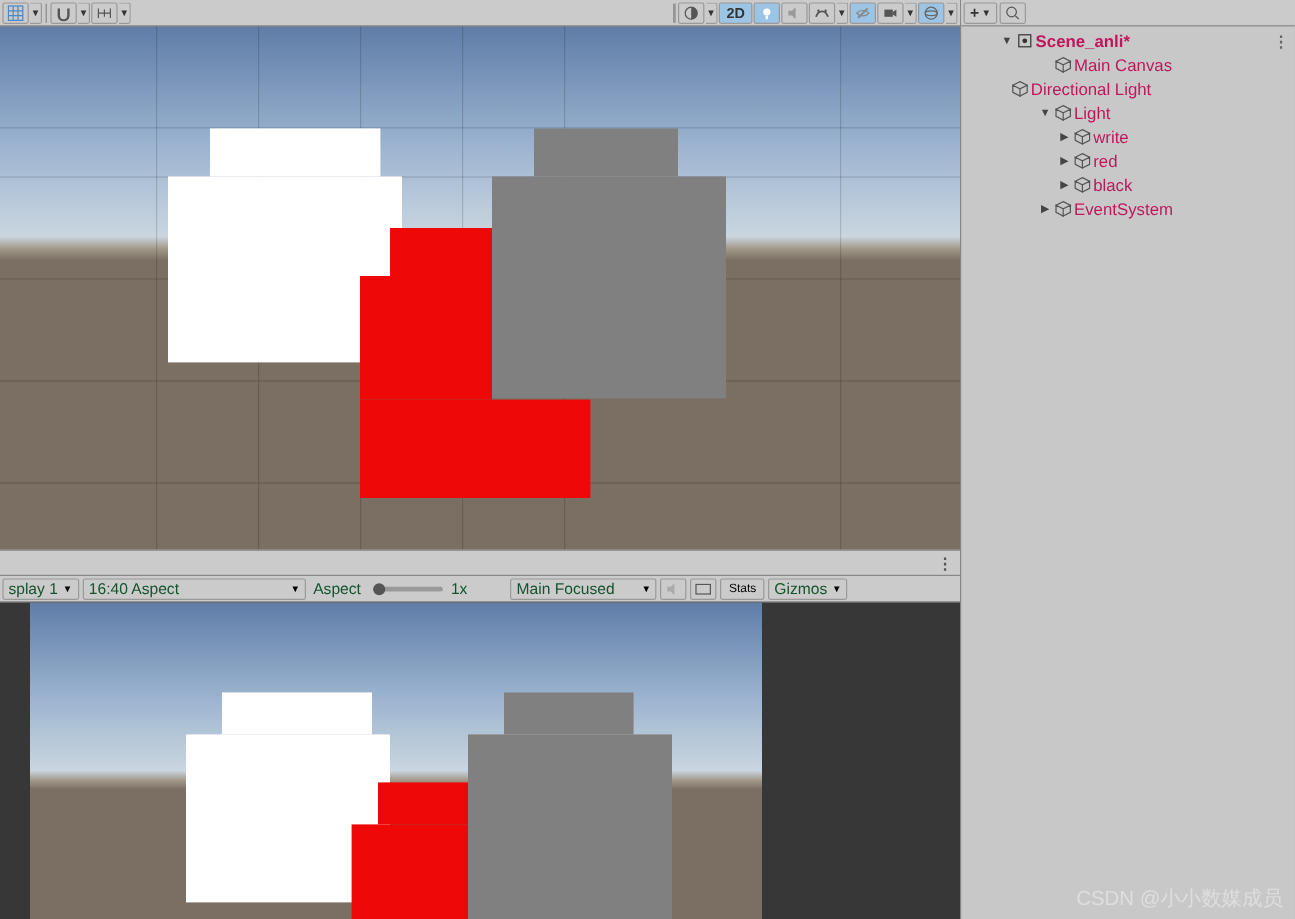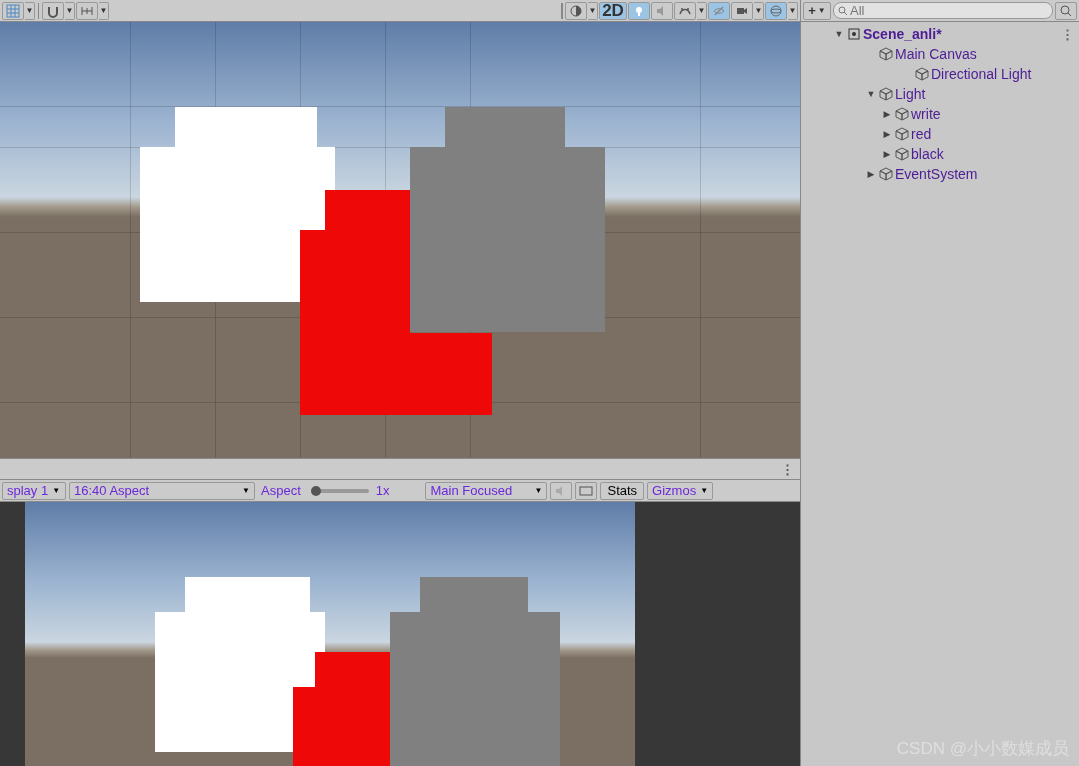--- a/index.html
+++ b/index.html
@@ -6,21 +6,21 @@
   body { width: 1079px; height: 766px; background: #bcbcbc; overflow: hidden; position: relative; }
   .main-area { position: absolute; left: 0; top: 0; width: 800px; height: 766px; display: flex; flex-direction: column; }
   .hierarchy-area { position: absolute; left: 800px; top: 0; width: 279px; height: 766px; background: #c8c8c8; border-left: 1px solid #888; }
 
   
   .scene-toolbar { height: 22px; background: #cbcbcb; border-bottom: 1px solid #888; display: flex; align-items: center; padding: 0 2px; gap: 1px; }
   .tb-left { display:flex; gap:1px; align-items:center; }
   .tb-right { display:flex; gap:1px; align-items:center; margin-left:auto; }
   .tb-btn { width:22px; height:18px; background:#cbcbcb; border:1px solid #999; display:flex; align-items:center; justify-content:center; cursor:pointer; color:#333; border-radius:2px; }
   .tb-btn.active { background:#9cc4e4; }
-  .tb-btn.txt { width:28px; font-size:17px; font-weight:bold; }
+  .tb-btn.txt { width:28px; font-size:12px; font-weight:bold; }
   .drop { width:10px; height:18px; border:1px solid #999; border-left:none; display:flex; align-items:center; justify-content:center; font-size:8px; color:#333; border-radius:0 2px 2px 0; cursor:pointer; }
   .sep { width:1px; height:16px; background:#888; margin:0 2px; }
   .pill-divider { width:2px; height:16px; border-left:1px solid #888; border-right:1px solid #888; margin:0 1px; }
 
   
   .scene-view { position:relative; flex: 0 0 436px; background:#7a6f62; overflow:hidden; }
   .sky { position:absolute; left:0; right:0; top:0; height:250px; background: linear-gradient(#5f7da8 0%, #9cb4d0 40%, #cad6e0 70%, #a49a8c 74%, #7a6f62 78%); }
   .grid-line { position:absolute; background:rgba(0,0,0,0.15); }
 
   
@@ -29,39 +29,39 @@
   .sh-white .sh-step { background:#fff; }
   .sh-red .sh-step { background:#ef0808; }
   .sh-gray .sh-step { background:#808080; }
 
   
   .game-bar-top { height:22px; background:#cbcbcb; border-top:1px solid #888; border-bottom:1px solid #888; display:flex; align-items:center; justify-content:flex-end; padding:0 4px; }
   .dots { letter-spacing:2px; color:#555; cursor:pointer; font-weight:bold; }
   .game-toolbar { height:22px; background:#cbcbcb; border-bottom:1px solid #888; display:flex; align-items:center; padding:0 2px; gap:3px; }
   .gt-drop { height:18px; background:#cbcbcb; border:1px solid #999; display:flex; align-items:center; padding:0 4px; gap:4px; cursor:pointer; border-radius:2px; }
   .gt-drop .arr { font-size:8px; }
-  .gt-label { font-size:13px; color:#6d28d9; }
+  .gt-label { font-size:13px; color:#14532d; }
   .slider { width:58px; height:4px; background:#999; border-radius:2px; position:relative; margin:0 4px; }
   .slider .knob { width:10px; height:10px; border-radius:50%; background:#555; position:absolute; left:0; top:-3px; }
-  .gt-btn { height:18px; padding:0 6px; border:1px solid #999; display:flex; align-items:center; justify-content:center; cursor:pointer; border-radius:2px; font-size:13px; background:#cbcbcb; }
+  .gt-btn { height:18px; padding:0 6px; border:1px solid #999; display:flex; align-items:center; justify-content:center; cursor:pointer; border-radius:2px; font-size:10px; background:#cbcbcb; }
   .gt-btn.icon { width:22px; padding:0; color:#777; }
 
   .game-view { flex:1; background:#373737; position:relative; overflow:hidden; }
   .gv-inner { position:absolute; left:25px; right:165px; top:0; bottom:0; background:#7a6f62; }
   .gv-inner .sky2 { position:absolute; left:0; right:0; top:0; height:200px; background:linear-gradient(#5f7da8 0%, #9cb4d0 40%, #cad6e0 70%, #a49a8c 74%, #7a6f62 78%); }
 
   
   .hier-toolbar { height:22px; background:#cbcbcb; border-bottom:1px solid #888; display:flex; align-items:center; gap:2px; padding:0 2px; }
   .search { flex:1; display:flex; align-items:center; height:17px; background:#e2e2e2; border:1px solid #999; border-radius:8px; padding:0 4px; font-size:11px; color:#777; }
   .search svg { margin-right:2px; }
   .hier-body { padding:2px 0; }
   .hier-row { display:flex; align-items:center; height:20px; padding-right:4px; cursor:pointer; gap:2px; }
   .hier-row.scene { font-weight:bold; }
   .expander { width:12px; display:flex; justify-content:center; font-size:9px; color:#444; }
-  .obj-label { font-size:14px; color:#4c1d95; }
+  .obj-label { font-size:14px; color:#be185d; }
   .ico { width:14px; height:14px; display:flex; align-items:center; justify-content:center; }
   .dots-col { margin-left:auto; color:#666; font-weight:bold; letter-spacing:1px; cursor:pointer; }
 
   .watermark { position:absolute; right:10px; bottom:6px; color:rgba(230,230,230,0.75); font-size:17px; font-family:"Microsoft YaHei",Arial; pointer-events:none; }
 </style>
 </head>
 <body>
 
 <div class="main-area">
 
@@ -239,27 +239,20 @@
     </div>
   </div>
 </div>
 
 <div class="hierarchy-area">
   <div class="hier-toolbar">
     <div class="tb-btn" style="width:28px;font-weight:bold">
         <span>+</span>
         <span style="font-size:8px;margin-left:2px">▼</span>
       </div>
-    <div class="search">
-      <svg width="10" height="10">
-          <circle cx="4" cy="4" r="3" fill="none" stroke="#777"></circle>
-          <line x1="6" y1="6" x2="9" y2="9" stroke="#777"></line>
-        </svg>
-      <span>All</span>
-    </div>
     <div class="tb-btn">
         <svg width="12" height="12">
           <circle cx="5" cy="5" r="4" fill="none" stroke="#555"></circle>
           <line x1="8" y1="8" x2="11" y2="11" stroke="#555"></line>
         </svg>
       </div>
   </div>
   <div class="hier-body">
     <div class="hier-row scene" style="padding-left:32px">
       <span class="expander">▼</span>
@@ -275,21 +268,21 @@
     <div id="hier-items">
         <div class="hier-row" style="padding-left: 64px;">
           <span class="expander"></span>
           <span class="ico">
             <svg width="14" height="14">
               <path d="M7 1 L13 4 L7 7 L1 4 Z M1 4 L1 10 L7 13 L7 7 Z M13 4 L13 10 L7 13 L7 7 Z" fill="none" stroke="#555" stroke-width="1"></path>
             </svg>
           </span>
           <span class="obj-label">Main Canvas</span>
         </div>
-        <div class="hier-row" style="padding-left: 100px;">
+        <div class="hier-row" style="padding-left: 28px;">
           <span class="expander"></span>
           <span class="ico">
             <svg width="14" height="14">
               <path d="M7 1 L13 4 L7 7 L1 4 Z M1 4 L1 10 L7 13 L7 7 Z M13 4 L13 10 L7 13 L7 7 Z" fill="none" stroke="#555" stroke-width="1"></path>
             </svg>
           </span>
           <span class="obj-label">Directional Light</span>
         </div>
         <div class="hier-row" style="padding-left: 64px;">
           <span class="expander">▼</span>

